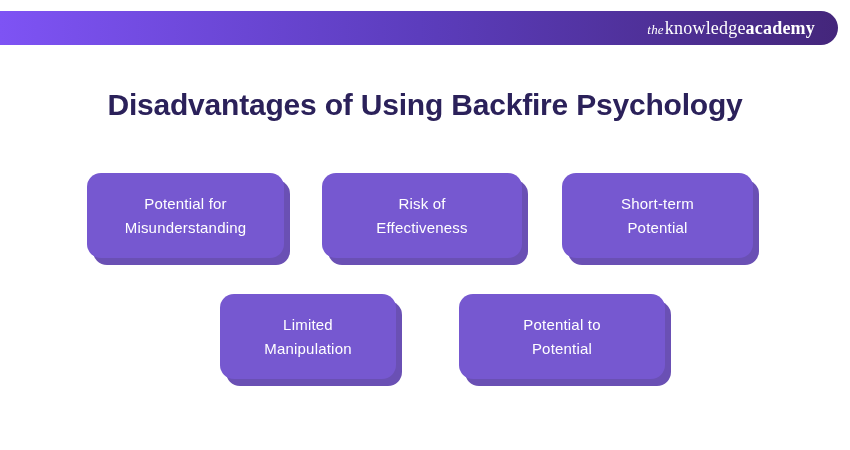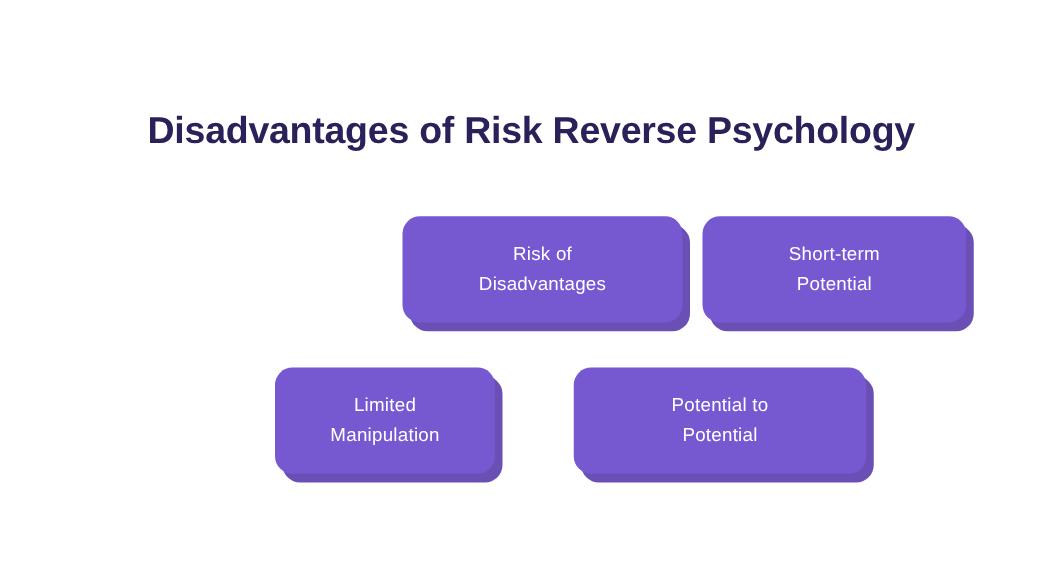--- a/index.html
+++ b/index.html
@@ -62,37 +62,46 @@
     align-items: center;
     justify-content: center;
     color: #ffffff;
     font-size: 15px;
     line-height: 24px;
     text-align: center;
     letter-spacing: 0.2px;
   }
   .card span { display: block; }
   .card-1 { left: 87px;  top: 173px; width: 197px; height: 85px; }
-  .card-2 { left: 322px; top: 173px; width: 224px; height: 85px; }
-  .card-3 { left: 562px; top: 173px; width: 211px; height: 85px; }
+  .card-2 { left: 322px; top: 173px; width: 200px; height: 85px; }
+  .card-3 { left: 562px; top: 173px; width: 191px; height: 85px; }
   .card-4 { left: 220px; top: 294px; width: 176px; height: 85px; }
-  .card-5 { left: 459px; top: 294px; width: 234px; height: 85px; }
+  .card-5 { left: 459px; top: 294px; width: 206px; height: 85px; }
 </style>
 </head>
 <body>
 
 <div class="page">
 
+  <div class="header">
+    <div class="logo">
+      <span class="logo-the">the</span><span class="logo-knowledge">knowledge</span><span class="logo-academy">academy</span>
+    </div>
+  </div>
 
-  <h1 class="title">Disadvantages of Risk Reverse Psychology</h1>
+  <h1 class="title">Disadvantages of Using Backfire Psychology</h1>
 
+  <div class="card card-1">
+    <span>Potential for</span>
+    <span>Misunderstanding</span>
+  </div>
 
   <div class="card card-2">
     <span>Risk of</span>
-    <span>Disadvantages</span>
+    <span>Effectiveness</span>
   </div>
 
   <div class="card card-3">
     <span>Short-term</span>
     <span>Potential</span>
   </div>
 
   <div class="card card-4">
     <span>Limited</span>
     <span>Manipulation</span>

